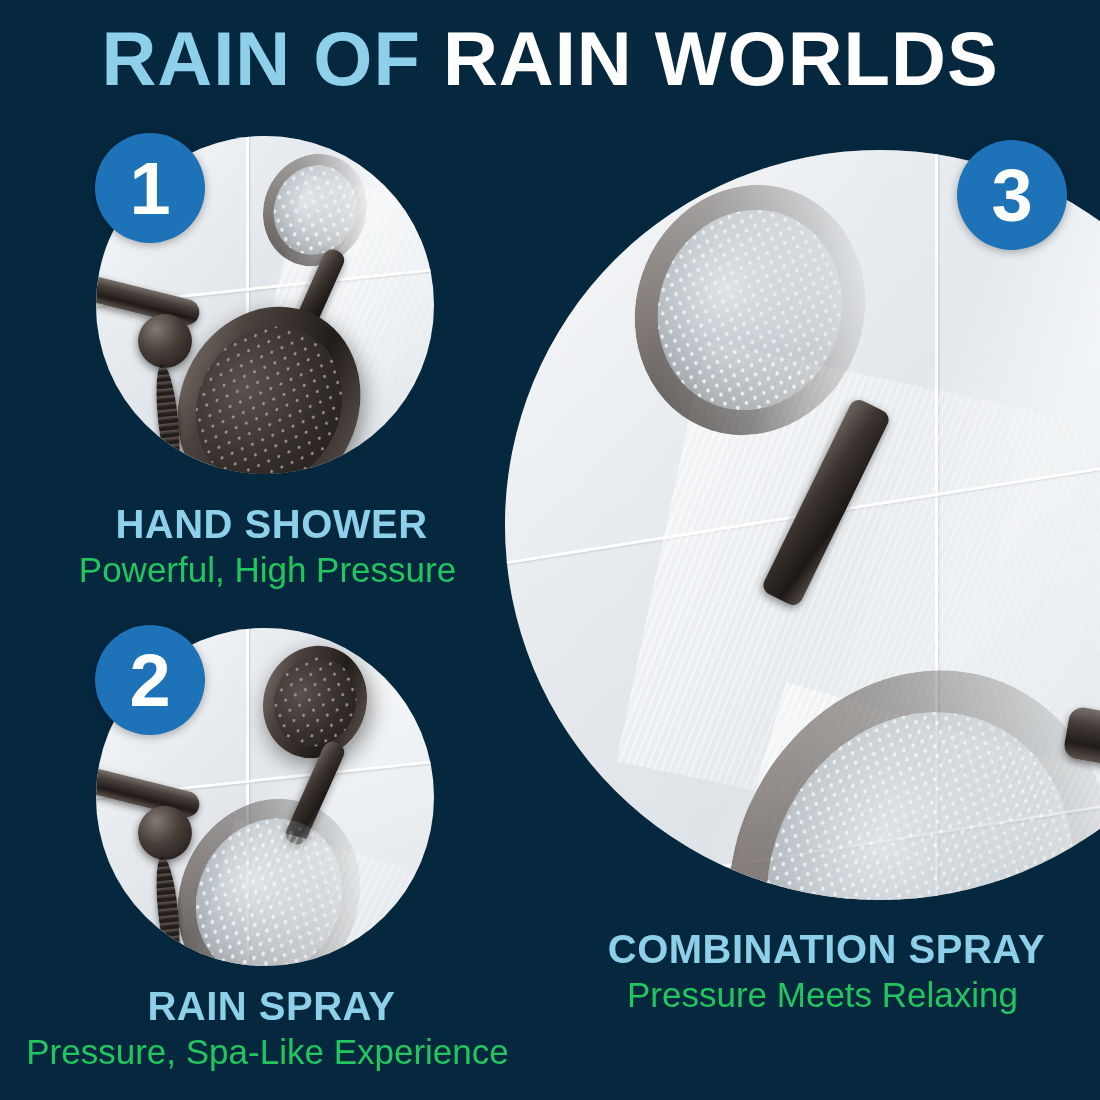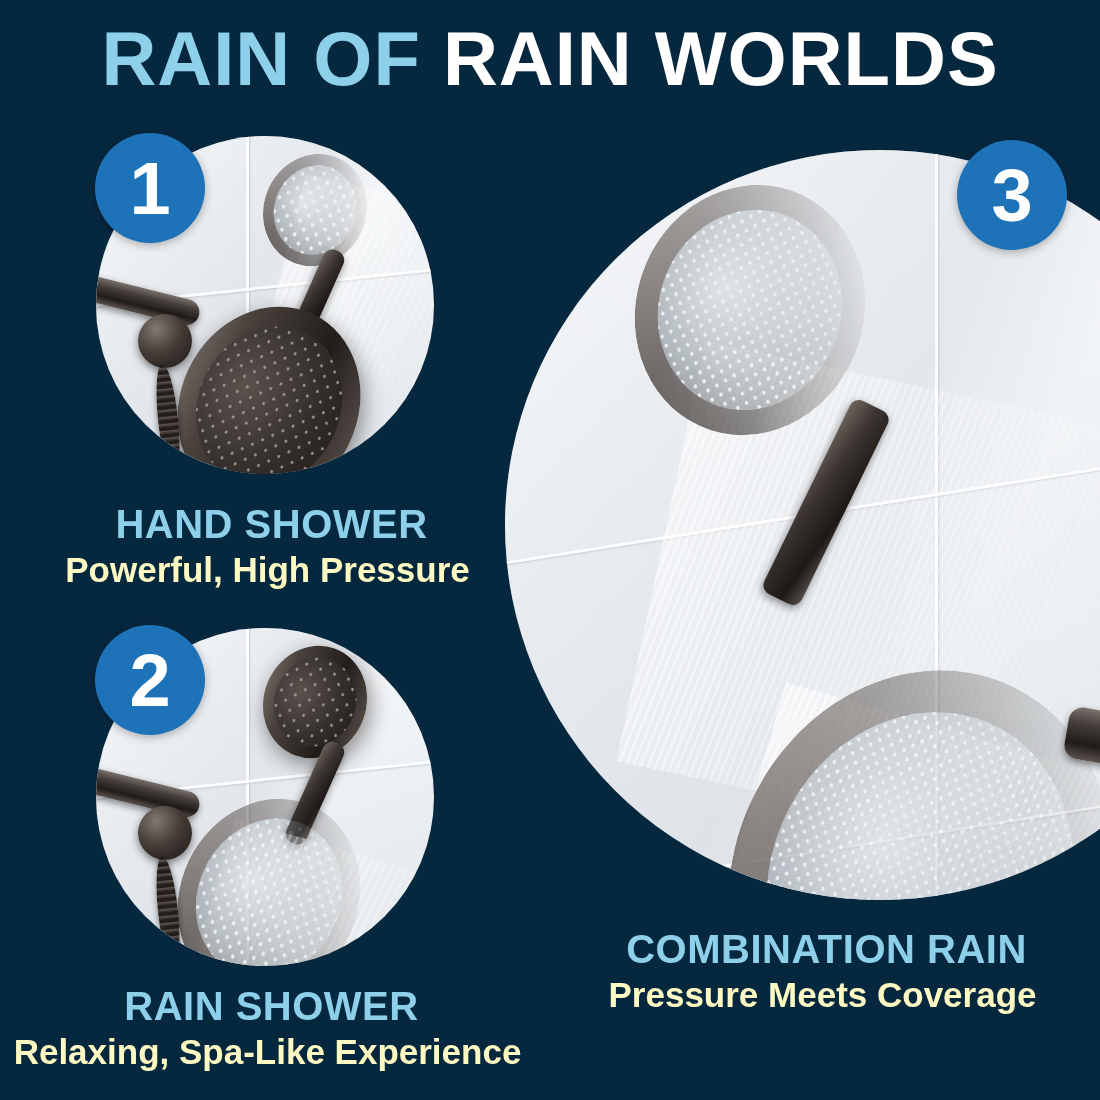--- a/index.html
+++ b/index.html
@@ -89,21 +89,21 @@
     box-shadow:0 2px 10px rgba(0,0,0,.30);}
   #badge1{left:95px;top:133px;width:110px;height:110px;font-size:74px;}
   #badge2{left:95px;top:625px;width:110px;height:110px;font-size:74px;}
   #badge3{left:957px;top:140px;width:110px;height:110px;font-size:74px;}
 
   
   .caption{position:absolute;text-align:center;white-space:nowrap;}
   .caption .hdr{
     color:#8ed0ea;font-weight:bold;font-size:40px;line-height:48px;letter-spacing:.5px;margin-left:8px;}
   .caption .sub{
-    color:#fef9c3;font-weight:bold;font-size:35px;line-height:44px;}
+    color:#22c55e;font-weight:normal;font-size:35px;line-height:44px;}
 
   #cap1{left:0;top:500px;width:535px;}
   #cap2{left:0;top:982px;width:535px;}
   #cap3{left:545px;top:925px;width:555px;}
 </style>
 </head>
 <body>
 
 <div class="stage">
 
@@ -200,22 +200,22 @@
   <div class="badge" id="badge3" style="background:#1d72b8;">
     <span>3</span>
   </div>
 
   <div class="caption" id="cap1">
     <div class="hdr">HAND SHOWER</div>
     <div class="sub">Powerful, High Pressure</div>
   </div>
 
   <div class="caption" id="cap2">
-    <div class="hdr">RAIN SHOWER</div>
-    <div class="sub">Relaxing, Spa-Like Experience</div>
+    <div class="hdr">RAIN SPRAY</div>
+    <div class="sub">Pressure, Spa-Like Experience</div>
   </div>
 
   <div class="caption" id="cap3">
-    <div class="hdr">COMBINATION RAIN</div>
-    <div class="sub">Pressure Meets Coverage</div>
+    <div class="hdr">COMBINATION SPRAY</div>
+    <div class="sub">Pressure Meets Relaxing</div>
   </div>
 
 </div>
 
 </body></html>

